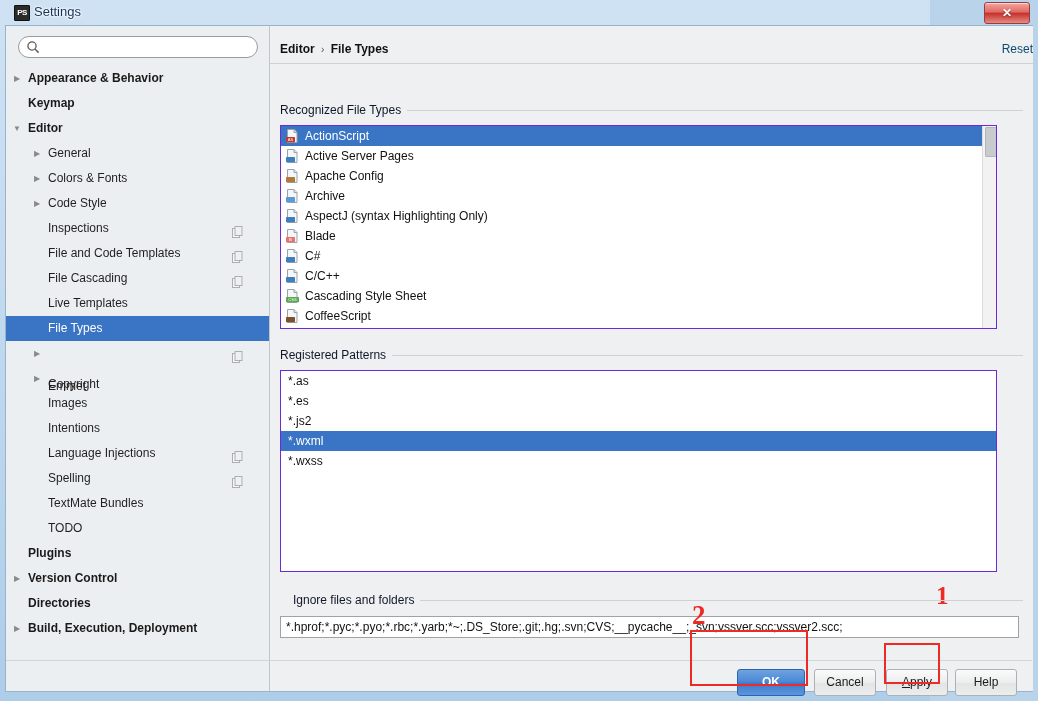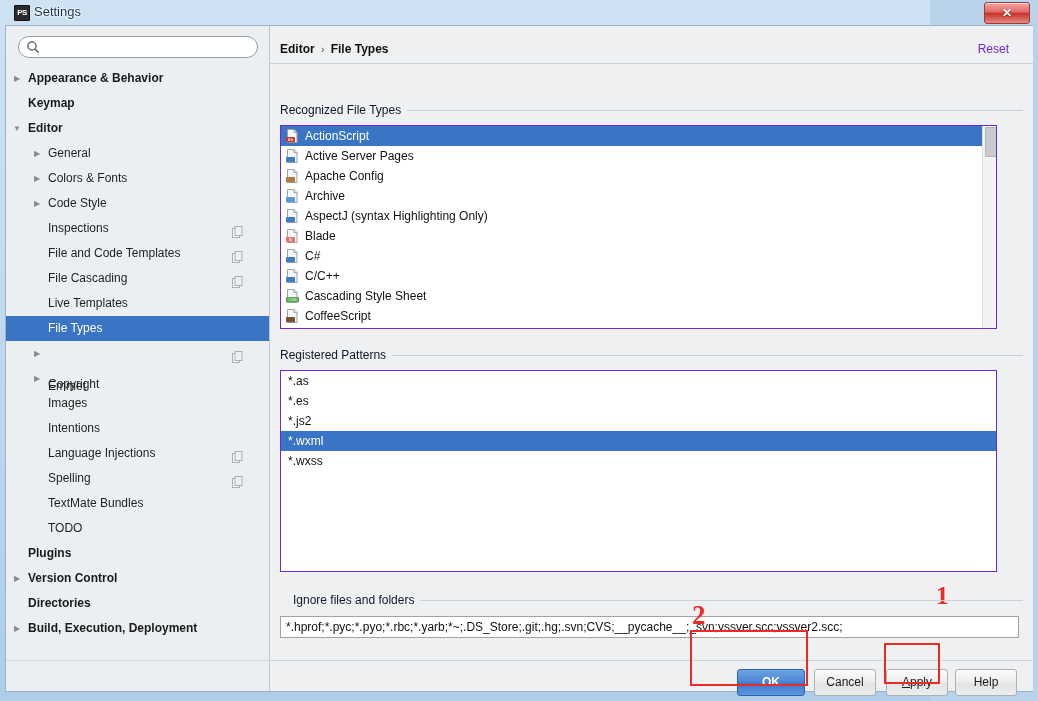--- a/index.html
+++ b/index.html
@@ -79,21 +79,21 @@
     position:absolute;right:26px;top:6px;width:11px;height:12px;opacity:.55;
   }
   
   #content{
     position:absolute;left:264px;top:0;width:763px;height:665px;
     background:#eff0f1;box-sizing:border-box;
   }
   #crumb{position:absolute;left:10px;top:16px;font-size:12px;font-weight:bold;color:#111;}
   #crumb .sep{font-weight:normal;color:#555;font-size:10px;padding:0 3px;}
   #reset{
-    position:absolute;right:24px;top:16px;font-size:12px;color:#6d28d9;
+    position:absolute;right:0;top:16px;font-size:12px;color:#0c4a6e;
     text-decoration:none;cursor:pointer;
   }
   #hrule{position:absolute;left:0;top:37px;width:763px;height:1px;background:#cfd2d4;}
   .grouplabel{position:absolute;font-size:12px;color:#0f172a;background:#eff0f1;padding-right:6px;z-index:2;}
   .groupline{position:absolute;height:1px;background:#cfd2d4;z-index:1;}
   
   .listpanel{
     position:absolute;background:#fff;border:1px solid #6d28d9;box-sizing:border-box;
     overflow:hidden;
   }

